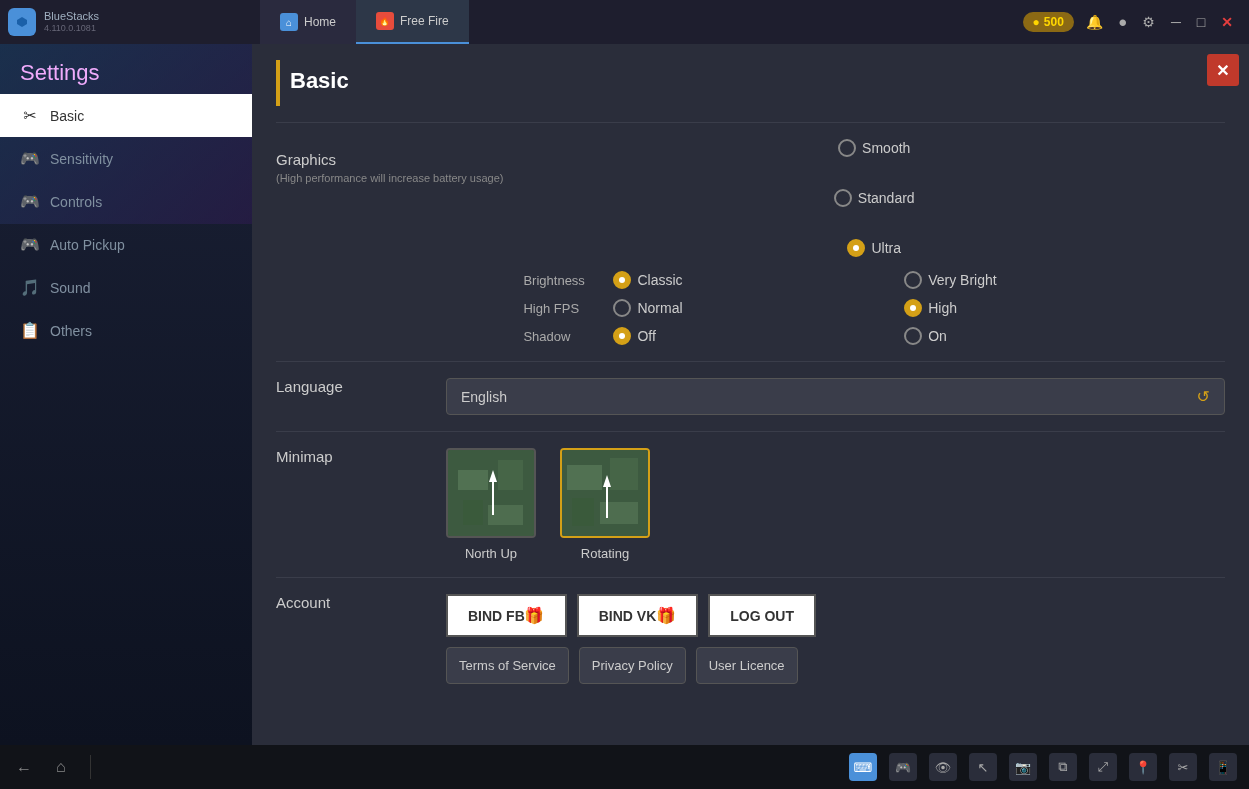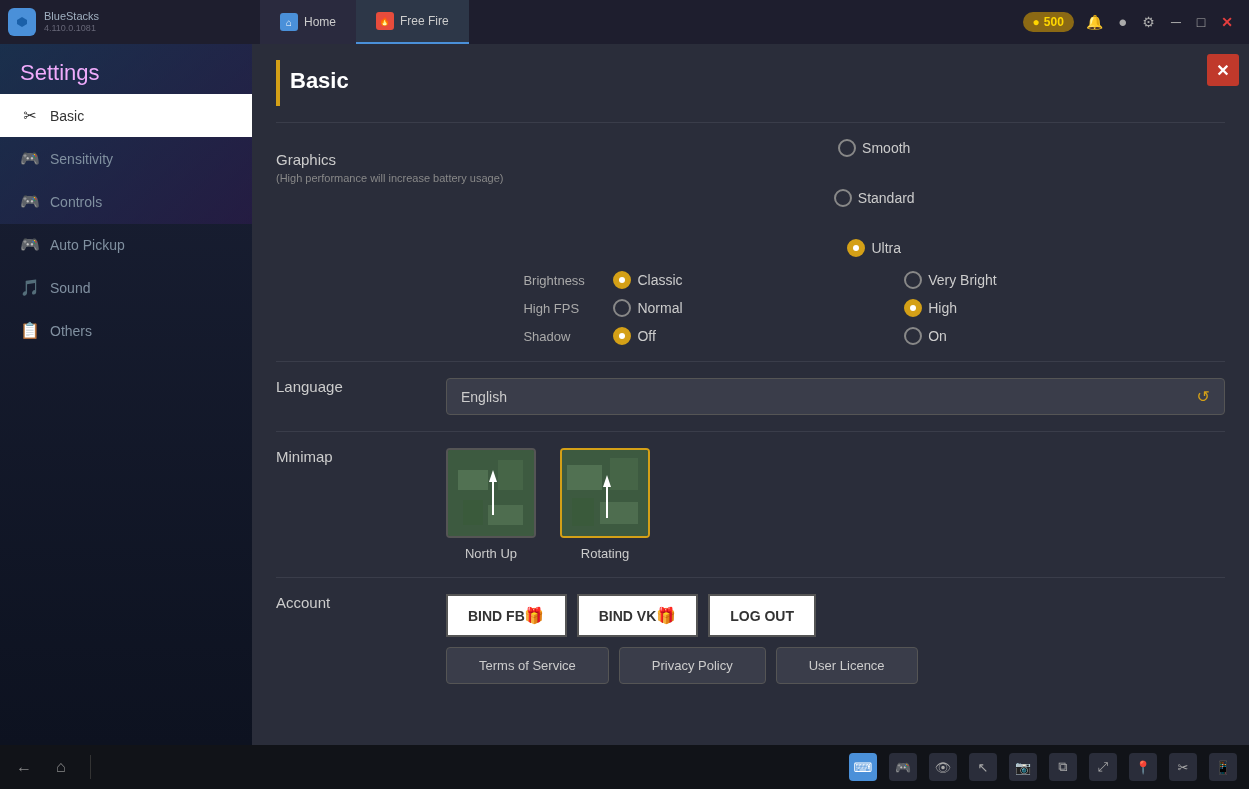--- a/index.html
+++ b/index.html
@@ -164,21 +164,21 @@
       font-size: 14px; font-weight: bold;
       cursor: pointer;
       border: 2px solid #555;
       background: white; color: #333;
       display: flex; align-items: center; 
     }
     .btn-gift { font-size: 16px; }
 
     .secondary-buttons { display: flex; gap: 10px; margin-top: 10px; flex-wrap: wrap; }
     .btn-secondary {
-      padding: 10px 32px;
+      padding: 10px 12px;
       background: #3a3d4a; border: 1px solid #555;
       color: #ccc; font-size: 13px; cursor: pointer; border-radius: 4px;
     }
 
     
     .taskbar {
       height: 44px;
       background: #111318;
       display: flex; align-items: center;
       padding: 0 12px; gap: 16px;

